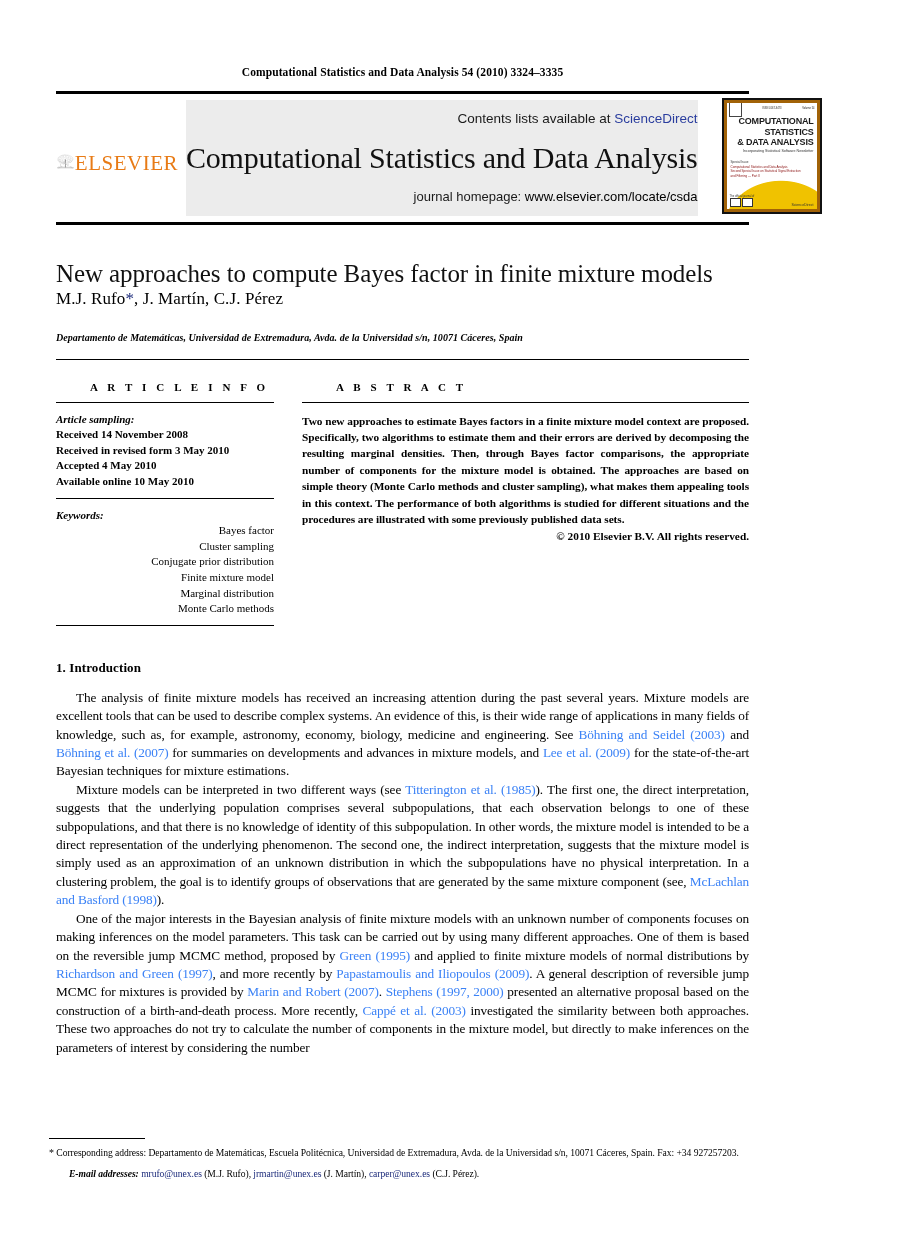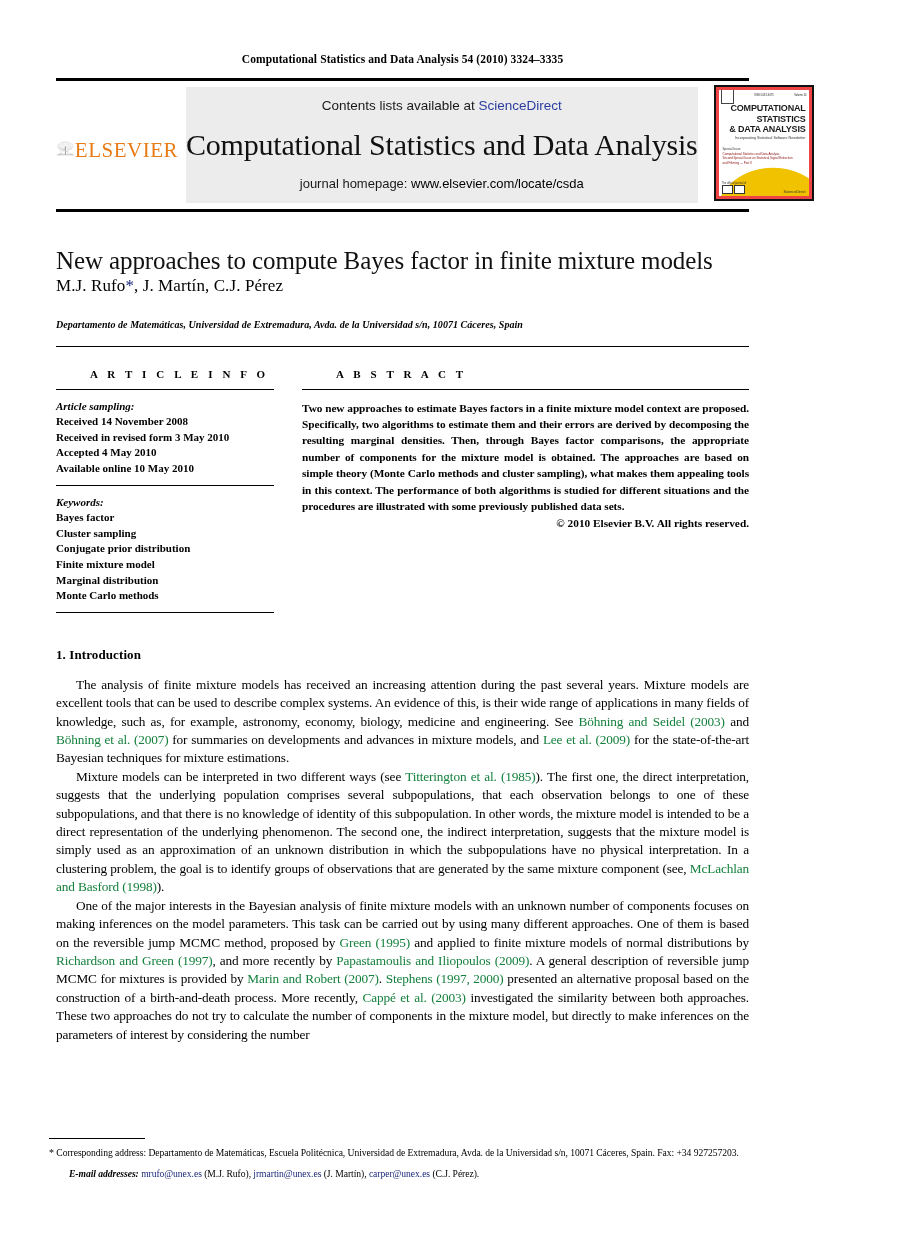--- a/index.html
+++ b/index.html
@@ -13,21 +13,21 @@
     font-family: "Liberation Serif", "DejaVu Serif", serif;
     color: #000000;
     position: relative;
     overflow: hidden;
   }
   .page {
     width: 805px;
     height: 1238px;
     position: relative;
     box-sizing: border-box;
-    padding: 0 56px;
+    padding: 13px 56px;
   }
 
   
   .running-head {
     text-align: center;
     font-size: 11.5px;
     font-weight: bold;
     padding-top: 53px;
     letter-spacing: 0.1px;
   }
@@ -59,21 +59,21 @@
     font-weight: normal;
     margin-top: 2px;
     line-height: 1;
   }
   .masthead-center {
     flex: 1 1 auto;
     background: #ececec;
     margin: 6px 8px 6px 8px;
     display: flex;
     flex-direction: column;
-    align-items: center;
+    align-items: flex-end;
     justify-content: space-between;
     padding: 11px 0 12px 0;
     box-sizing: border-box;
   }
   .contents-line {
     font-family: "Liberation Sans", sans-serif;
     font-size: 13.5px;
     color: #1a1a1a;
   }
   .sd-link { color: #2a3d9e; }
@@ -87,23 +87,23 @@
   .homepage-line {
     font-family: "Liberation Sans", sans-serif;
     font-size: 13px;
     color: #1a1a1a;
   }
   .hp-link { color: #000000; }
 
   .masthead-cover {
     flex: 0 0 96px;
     width: 96px;
-    margin: 4px 0 8px 8px;
+    margin: 4px 0 8px 16px;
     border: 2px solid #111;
-    background: #ef4444;
+    background: #a16207;
     position: relative;
     overflow: hidden;
   }
   .cover-inner {
     position: absolute;
     inset: 3px;
     background:
       radial-gradient(120% 85% at 60% 118%, #f0c200 0%, #f0c200 52%, rgba(240,194,0,0) 53%),
       #ffffff;
     overflow: hidden;
@@ -200,21 +200,21 @@
     font-weight: bold;
     font-size: 11px;
     letter-spacing: 3.6px;
     margin-left: 34px;
   }
   .hr-thin { border-bottom: 1.5px solid #000; margin-top: 9px; }
   .hr-thin2 { border-bottom: 1.5px solid #000; margin-top: 8px; }
   .info-group { margin-top: 9px; font-size: 11px; line-height: 1.42; }
   .info-label { font-style: italic; font-weight: bold; }
   .info-line { font-weight: bold; }
-  .kw-line { font-weight: bold; }
+  .kw-line { font-weight: normal; text-align: right; }
 
   .abstract-body {
     margin-top: 10px;
     font-size: 11.3px;
     line-height: 1.455;
     text-align: justify;
     font-weight: bold;
     letter-spacing: -0.05px;
   }
   .copyright {
@@ -234,21 +234,21 @@
   }
   p.para {
     margin: 0;
     font-size: 13.3px;
     line-height: 1.385;
     text-align: justify;
     text-indent: 20px;
     letter-spacing: -0.15px;
   }
   p.para + p.para { margin-top: 0; }
-  .cite { color: #15803d; }
+  .cite { color: #3b82f6; }
 
   
   .footnotes {
     position: absolute;
     left: 49px;
     right: 56px;
     bottom: 58px;
   }
   .fn-rule {
     width: 96px;

